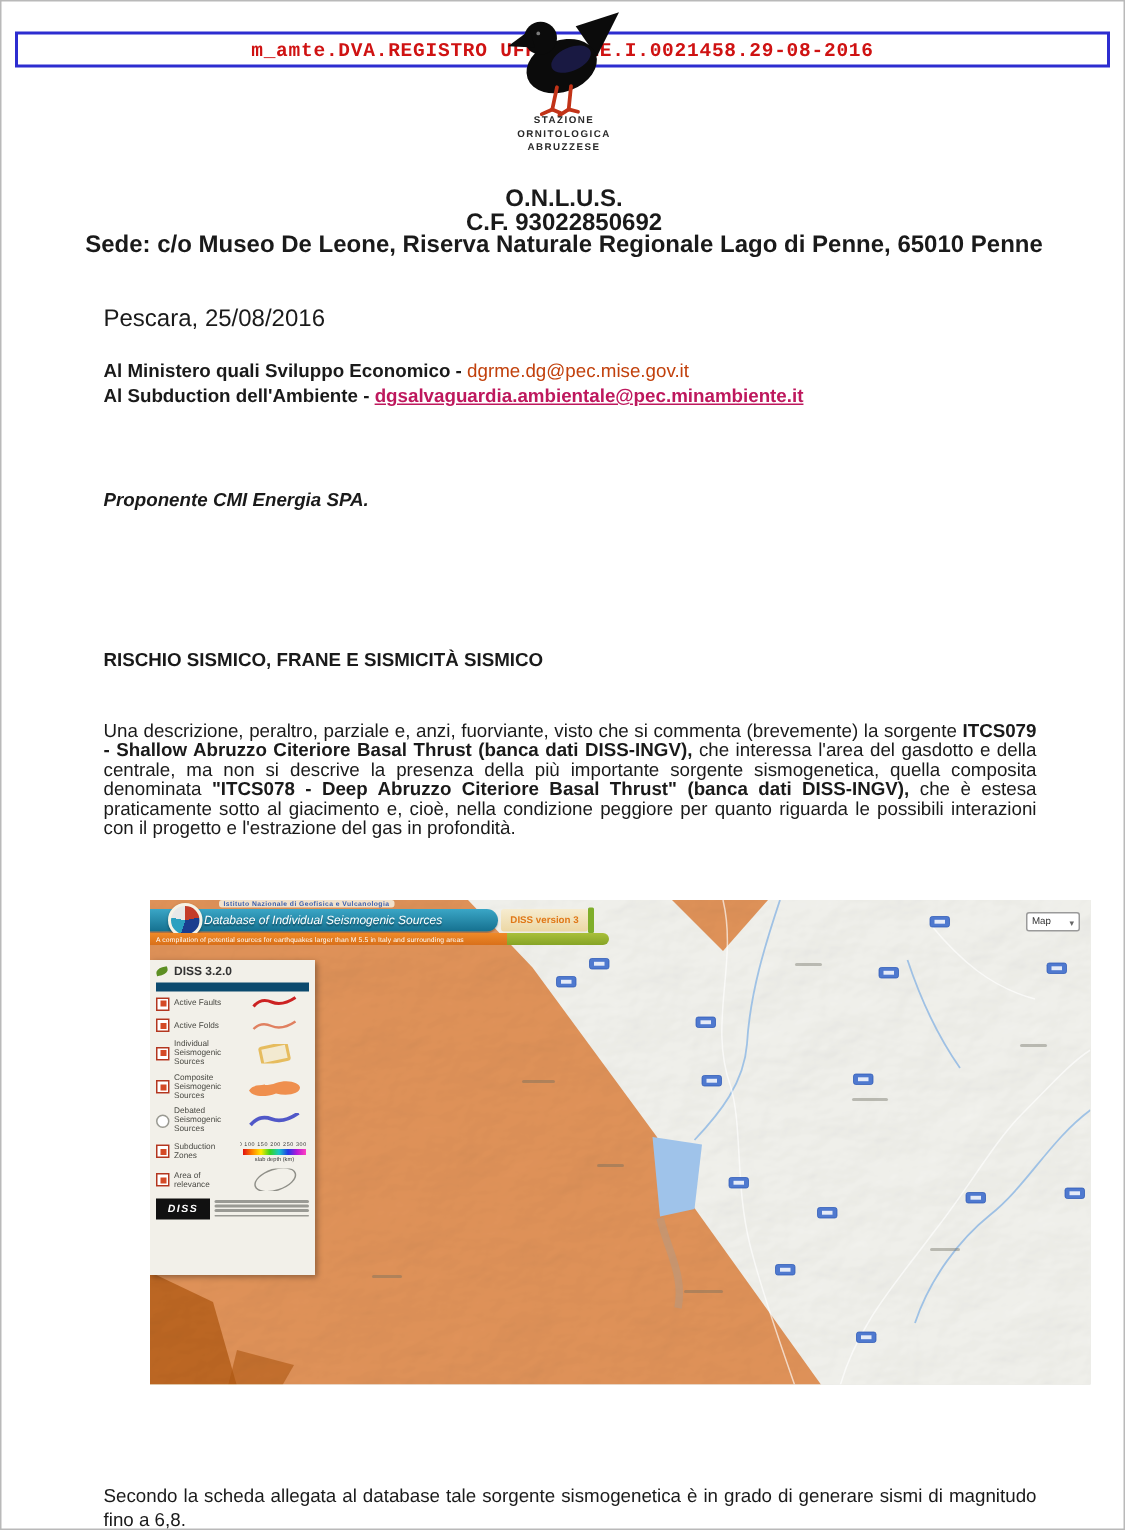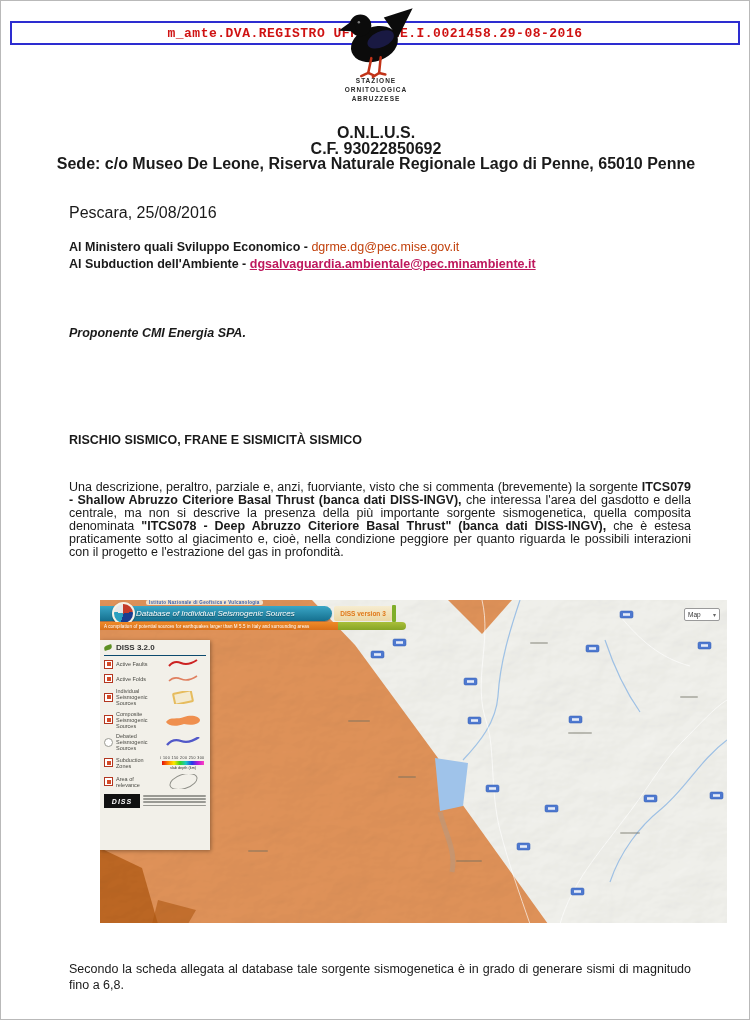--- a/index.html
+++ b/index.html
@@ -23,21 +23,21 @@
   .recipients{position:absolute;left:68px;top:238px;width:622px;font-size:12.5px;line-height:17px;}
   .recipients b{font-weight:bold;}
   .email-plain{font-weight:normal;color:#c2410c;}
   .email-link{font-weight:bold;color:#be185d;text-decoration:underline;cursor:pointer;}
   .subject{position:absolute;left:68px;top:307px;width:624px;font-size:12.5px;font-weight:bold;font-style:italic;line-height:17px;text-align:justify;}
   .bodytext{position:absolute;left:68px;top:0;width:622px;font-size:12.5px;line-height:16px;text-align:justify;margin:0;}
   .intro{top:386px;}
   .heading{position:absolute;left:68px;top:432px;font-size:12.5px;font-weight:bold;}
   .p1{top:448px;}
   .p2{top:480px;line-height:13px;}
-  .closing{top:960px;}
+  .closing{top:988px;}
 
   
   .map{position:absolute;left:65px;top:599px;width:627px;height:323px;background:#d9d9d3;overflow:hidden;margin-left:34px;}
   .map svg.base{position:absolute;left:0;top:0;}
 
   .map-header{position:absolute;left:0;top:0;width:300px;height:31px;z-index:4;}
   .mh-inst{position:absolute;left:46px;top:0px;font-size:4.5px;color:#3a5fae;font-weight:bold;letter-spacing:.3px;white-space:nowrap;
            background:rgba(245,240,225,.85);padding:0 3px;border-radius:2px;}
   .mh-banner{position:absolute;left:0;top:6px;width:232px;height:15px;background:linear-gradient(#3aa6c6,#15708f);
              border-radius:0 8px 8px 0;display:flex;align-items:center;box-shadow:0 1px 1px rgba(0,0,0,.25);}
@@ -49,21 +49,21 @@
               display:flex;align-items:center;justify-content:center;border-radius:2px;}
   .mh-version span{font-size:6.5px;font-weight:bold;color:#e07818;white-space:nowrap;}
   .mh-vcap{position:absolute;left:292px;top:5px;width:4px;height:17px;background:#7fae2a;border-radius:1px;}
   .mh-tag{position:absolute;left:0;top:22px;width:238px;height:8px;background:linear-gradient(#ef8a28,#d9701a);
           display:flex;align-items:center;overflow:hidden;}
   .mh-tag span{font-size:4.5px;color:#fff;white-space:nowrap;margin-left:4px;letter-spacing:.1px;}
   .mh-taggreen{position:absolute;left:238px;top:22px;width:68px;height:8px;background:linear-gradient(#a9bf3a,#86a426);border-radius:0 6px 6px 0;}
 
   .legend-panel{position:absolute;left:0;top:40px;width:110px;height:210px;background:#f2f0e9;z-index:3;
                 box-shadow:1px 1px 4px rgba(0,0,0,.35);padding:3px 4px;box-sizing:border-box;}
-  .lp-title{display:flex;align-items:center;gap:4px;border-bottom:1px solid #0c4a6e;padding-bottom:3px;margin-bottom:3px;}
+  .lp-title{display:flex;align-items:center;gap:4px;border-bottom:6px solid #0c4a6e;padding-bottom:3px;margin-bottom:3px;}
   .lp-leaf{width:8px;height:5px;background:#5d8f23;border-radius:60% 10% 60% 10%;transform:rotate(-15deg);}
   .lp-title span{font-size:8px;font-weight:bold;color:#333;}
   .lrow{display:flex;align-items:center;margin:0 0 4.5px 0;}
   .lchk{width:7px;height:7px;border:1px solid #b3361f;background:#fff;flex:0 0 auto;display:flex;align-items:center;justify-content:center;cursor:pointer;}
   .lchk i{display:block;width:4px;height:4px;background:#d44a26;}
   .lchk.radio{border-radius:50%;border-color:#9a9a92;}
   .llabel{font-size:5.5px;line-height:6px;color:#4a4a44;margin-left:3px;width:42px;}
   .lsym{width:46px;margin-left:2px;display:flex;flex-direction:column;align-items:center;justify-content:center;overflow:hidden;}
   .iss-box{width:16px;height:9px;border:2px solid #e6bc5e;border-radius:2px;transform:rotate(-12deg);background:rgba(246,226,170,.4);}
   .rel-ellipse{width:27px;height:13px;border:1.5px solid #8f8f88;border-radius:50%;transform:rotate(-18deg);}

